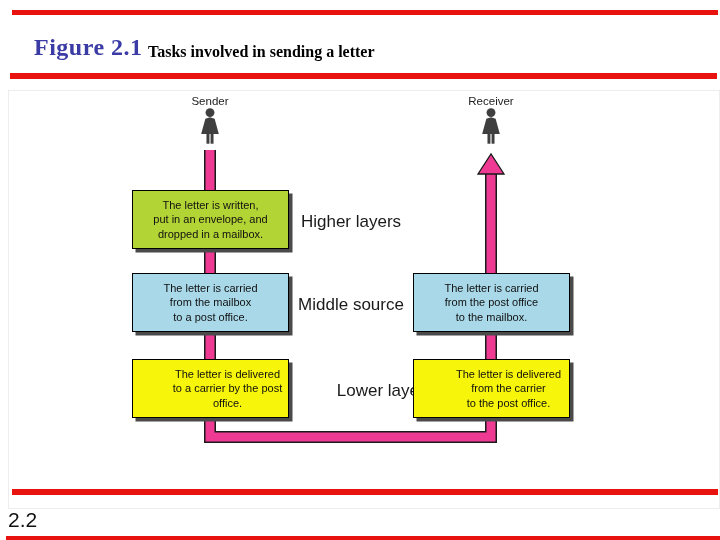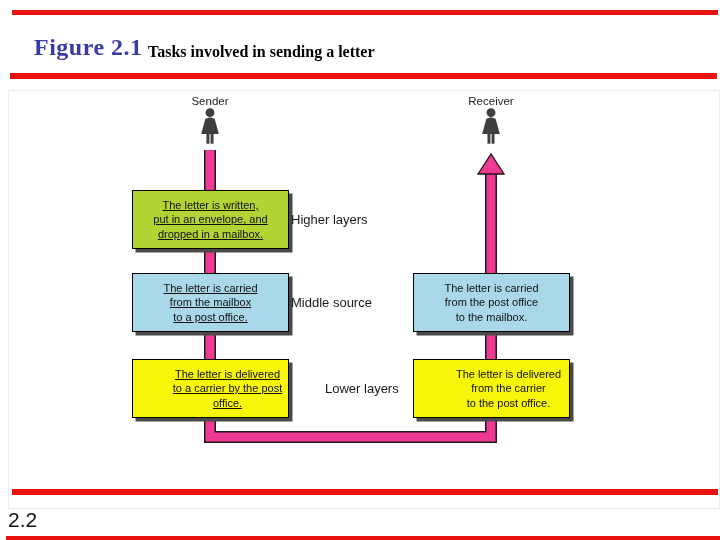--- a/index.html
+++ b/index.html
@@ -50,29 +50,29 @@
   .connectors .u-pink    { fill:none; stroke:var(--connector-pink); stroke-width:9; stroke-linejoin:miter; }
   .connectors .arrowhead { fill:var(--connector-pink); stroke:#1a1a1a; stroke-width:1.3; }
 
   .box {
     position:absolute; width:157px; height:59px; box-sizing:border-box;
     border:1.5px solid #000; box-shadow:3.5px 3.5px 0 var(--box-shadow);
     display:flex; align-items:center; justify-content:center;
     text-align:center; font-size:11px; line-height:1.32; color:#101010;
     white-space:pre-line;
   }
-  .box.left  { left:123px;text-decoration:underline; }
+  .box.left  { left:123px; }
   .box.right { left:404px; }
   .row0 { top:99px; }
   .row1 { top:182px; }
   .row2 { top:268px;padding-left:34px; }
 
   .layer-label {
-    position:absolute; left:282px; width:120px; text-align:left;
-    font-size:13px; color:#1a1a1a;
+    position:absolute; left:282px; width:120px; text-align:center;
+    font-size:17px; color:#1a1a1a;
   }
   .layer-label.row0 { top:121px; }
   .layer-label.row1 { top:204px; }
   .layer-label.row2 { top:290px; }
 
   .bottom-caption {
     position:absolute; left:242px; top:356px; width:200px;
     text-align:center; font-size:11px; line-height:1.35; color:#101010;
     white-space:pre-line;
   }

